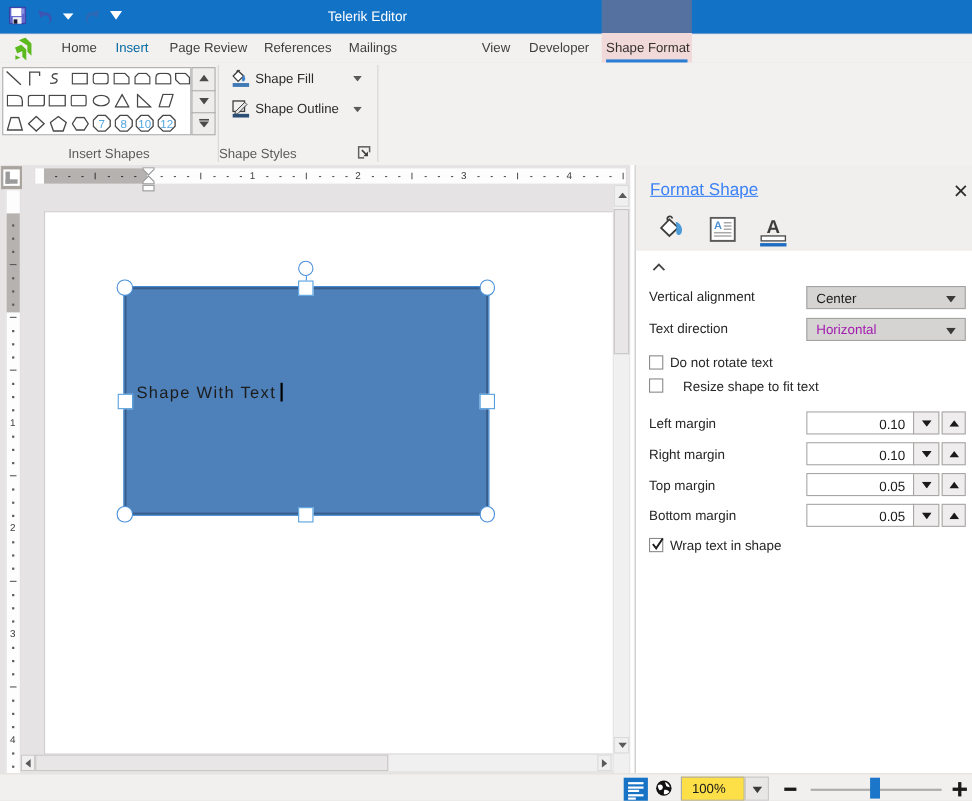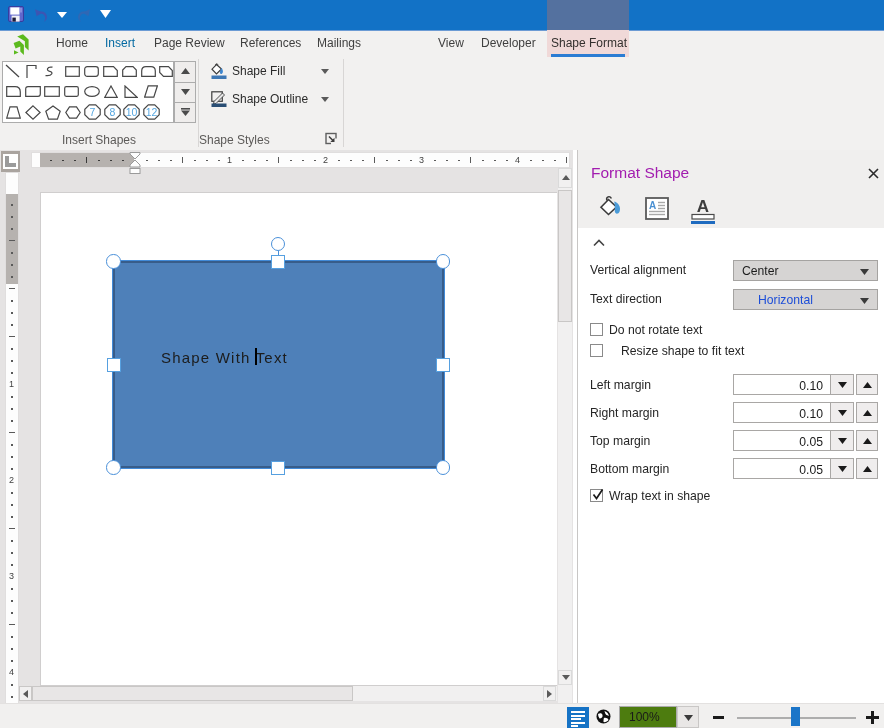--- a/index.html
+++ b/index.html
@@ -4,20 +4,21 @@
 *{margin:0;padding:0;box-sizing:border-box;}
 html,body{width:884px;height:728px;overflow:hidden;font-family:"Liberation Sans",sans-serif;}
 .abs{position:absolute;}
 body{position:relative;background:#E5E3E3;}
 .tick{position:absolute;background:#5a5a5a;}
 .rnum{position:absolute;font-size:9px;color:#3f3f3f;}
 svg{display:block;}
 </style></head><body>
 <div class="abs" style="left:0;top:0;width:884px;height:30px;background:#1272C6;">
   <div class="abs" style="left:547px;top:0;width:82px;height:30px;background:#54719F;"></div>
+  <div class="abs" style="left:234px;top:0;width:200px;height:30px;text-align:center;line-height:30px;color:#fff;font-size:12.5px;">Telerik Editor</div>
   <svg class="abs" style="left:8px;top:6px;" width="16" height="17" viewBox="0 0 16 17">
     <rect x="0.5" y="0.5" width="15" height="15" rx="1.5" fill="#6167CC" stroke="#383D9E"></rect>
     <rect x="2.3" y="1.4" width="9.2" height="7.2" fill="#ffffff"></rect>
     <rect x="11.8" y="2" width="2.2" height="4.5" fill="#8a8fdd"></rect>
     <rect x="3.6" y="9.6" width="8" height="6" fill="#f2f2f6"></rect>
     <rect x="4.4" y="11.6" width="3.4" height="4" fill="#1b1b3a"></rect>
   </svg>
   <svg class="abs" style="left:33px;top:7px;" width="16" height="15" viewBox="0 0 16 15">
     <path d="M2.0 2.2 L3.6 9.2 L9.6 5.4 Z" fill="#3D55B2"></path>
     <path d="M4.2 6.2 C8.2 2.8 13.2 4.6 13.9 9.2 C14.3 12.0 12.6 14.0 11.0 14.8 C12.3 12.8 12.6 10.6 11.5 8.8 C9.9 6.2 6.6 6.0 4.6 7.6 Z" fill="#3D55B2"></path>
@@ -270,21 +271,21 @@
 <div class="tick" style="left:11px;top:450px;width:1.5px;height:1.5px;"></div>
 <div class="tick" style="left:11px;top:462px;width:1.5px;height:1.5px;"></div>
 <div class="tick" style="left:9px;top:474px;width:6px;height:1px;"></div>
 <div class="tick" style="left:11px;top:486px;width:1.5px;height:1.5px;"></div>
 <div class="tick" style="left:11px;top:498px;width:1.5px;height:1.5px;"></div>
 <div class="tick" style="left:11px;top:510px;width:1.5px;height:1.5px;"></div>
 <div class="rnum" style="left:9px;top:517px;">4</div>
 <div class="tick" style="left:11px;top:534px;width:1.5px;height:1.5px;"></div>
 <div class="tick" style="left:11px;top:546px;width:1.5px;height:1.5px;"></div>
 <div class="abs" style="left:113px;top:111px;width:331px;height:207px;background:#4E80B9;border:2px solid #385D8A;outline:1px solid #418AD8;"></div>
-<div class="abs" style="left:124px;top:198.5px;font-size:15px;letter-spacing:1.2px;color:#1c1c1c;margin-left:37px;">Shape With Text</div>
+<div class="abs" style="left:124px;top:198.5px;font-size:15px;letter-spacing:1.2px;color:#1c1c1c;">Shape With Text</div>
 <div class="abs" style="left:255px;top:198px;width:1.5px;height:17px;background:#000;"></div>
 <div class="abs" style="left:277.5px;top:100.5px;width:1.5px;height:5px;background:#4A90D9;"></div>
 <div class="abs" style="left:270.75px;top:86.75px;width:14.5px;height:14.5px;border-radius:50%;background:#fff;border:1.5px solid #4A90D9;"></div>
 <div class="abs" style="left:106.25px;top:104.25px;width:14.5px;height:14.5px;border-radius:50%;background:#fff;border:1.5px solid #4A90D9;"></div>
 <div class="abs" style="left:435.75px;top:104.25px;width:14.5px;height:14.5px;border-radius:50%;background:#fff;border:1.5px solid #4A90D9;"></div>
 <div class="abs" style="left:106.25px;top:310.25px;width:14.5px;height:14.5px;border-radius:50%;background:#fff;border:1.5px solid #4A90D9;"></div>
 <div class="abs" style="left:435.75px;top:310.25px;width:14.5px;height:14.5px;border-radius:50%;background:#fff;border:1.5px solid #4A90D9;"></div>
 <div class="abs" style="left:271px;top:104.5px;width:14px;height:14px;background:#fff;border:1.5px solid #56A0E0;"></div>
 <div class="abs" style="left:271px;top:310.5px;width:14px;height:14px;background:#fff;border:1.5px solid #56A0E0;"></div>
 <div class="abs" style="left:106.5px;top:207.5px;width:14px;height:14px;background:#fff;border:1.5px solid #56A0E0;"></div>
@@ -306,21 +307,21 @@
     </svg>
 <div class="abs" style="left:32px;top:536px;width:321px;height:15px;background:#E8E6E6;border:1px solid #C9C7C6;"></div>
 <div class="abs" style="left:543px;top:536px;width:13px;height:15px;background:#F1F0F0;border:1px solid #DADADA;"></div>
 <svg class="abs" style="left:547px;top:540px;" width="5" height="8" viewBox="0 0 5 8">
       <path d="M0 0 L5 4 L0 8 Z" fill="#5a5a5a"></path>
     </svg>
 <div class="abs" style="left:573px;top:0;width:4px;height:553px;background:#fff;"></div>
 </div>
 <div class="abs" style="left:577px;top:150px;width:307px;height:553px;background:#fff;border-left:1px solid #C8C6C5;">
  <div class="abs" style="left:0;top:0;width:307px;height:78px;background:#F0EFEE;"></div>
- <div class="abs" style="left:13px;top:14px;font-size:15.5px;color:#a21caf;">Format Shape</div>
+ <div class="abs" style="left:13px;top:14px;font-size:15.5px;color:#3b82f6;text-decoration:underline;">Format Shape</div>
  <svg class="abs" style="left:290px;top:18px;" width="11" height="11" viewBox="0 0 11 11">
       <path d="M1 1 L10 10 M10 1 L1 10" stroke="#2b2b2b" stroke-width="1.6"></path>
     </svg>
  <svg class="abs" style="left:20px;top:44px;" width="28" height="27" viewBox="0 0 28 27">
    <path d="M10.5 5.5 L18.5 13 L10.5 20.5 L3 13.2 Z" fill="#fff" stroke="#3b3b3b" stroke-width="1.6"></path>
    <path d="M9 6.5 C7.5 3 12 1 13.3 4.6" fill="none" stroke="#3b3b3b" stroke-width="1.5"></path>
    <path d="M16.2 7.5 C20.5 8.5 23.2 13.5 21.6 17.5 C20.2 20.9 16.4 20.2 16.8 16.2 C17.1 13.2 16.9 10.3 16.2 7.5 Z" fill="#4A9BD8"></path>
  </svg>
  <svg class="abs" style="left:67px;top:47px;" width="24" height="23" viewBox="0 0 24 23">
    <rect x="1" y="1" width="22" height="21" fill="#fff" stroke="#5a5a5a" stroke-width="1.8"></rect>
@@ -343,21 +344,21 @@
     </svg>
  <div class="abs" style="left:12px;top:113px;font-size:12.2px;color:#262626;">Vertical alignment</div>
  <div class="abs" style="left:155px;top:110px;width:145px;height:21px;background:#D6D4D3;border:1px solid #A5A3A1;">
       <div class="abs" style="left:8px;top:3px;font-size:12.2px;color:#1c1c1c;">Center</div>
       <svg class="abs" style="left:126px;top:8px;" width="9" height="6" viewBox="0 0 9 6">
         <path d="M0 0 H9 L4.5 6 Z" fill="#3a3a3a"></path>
       </svg>
     </div>
  <div class="abs" style="left:12px;top:142px;font-size:12.2px;color:#262626;">Text direction</div>
  <div class="abs" style="left:155px;top:139px;width:145px;height:21px;background:#D6D4D3;border:1px solid #A5A3A1;">
-      <div class="abs" style="left:24px;top:3px;font-size:12.2px;color:#1d4ed8;">Horizontal</div>
+      <div class="abs" style="left:8px;top:3px;font-size:12.2px;color:#a21caf;">Horizontal</div>
       <svg class="abs" style="left:126px;top:8px;" width="9" height="6" viewBox="0 0 9 6">
         <path d="M0 0 H9 L4.5 6 Z" fill="#3a3a3a"></path>
       </svg>
     </div>
  <div class="abs" style="left:12px;top:173px;width:13px;height:13px;background:#fff;border:1px solid #8a8a8a;"></div>
  <div class="abs" style="left:31px;top:173px;font-size:12.2px;color:#262626;">Do not rotate text</div>
  <div class="abs" style="left:12px;top:194px;width:13px;height:13px;background:#fff;border:1px solid #8a8a8a;"></div>
  <div class="abs" style="left:43px;top:194px;font-size:12.2px;color:#262626;">Resize shape to fit text</div>
  <div class="abs" style="left:12px;top:228px;font-size:12.2px;color:#262626;">Left margin</div>
  <div class="abs" style="left:155px;top:224px;width:98px;height:21px;background:#fff;border:1px solid #A9A7A5;">
@@ -429,21 +430,21 @@
    <div class="abs" style="left:4px;top:11px;width:10px;height:2px;background:#fff;"></div>
    <div class="abs" style="left:4px;top:14.5px;width:14px;height:2px;background:#fff;"></div>
    <div class="abs" style="left:4px;top:18px;width:7px;height:2px;background:#fff;"></div>
  </div>
  <svg class="abs" style="left:596px;top:5px;" width="15" height="15" viewBox="0 0 15 15">
    <circle cx="7.5" cy="7.5" r="7" fill="#111"></circle>
    <path d="M2 5 C4 3.5 6 4 6.5 6 C7 8 5.5 9.5 3.5 9.5 C2.5 8 2 6.5 2 5 Z" fill="#fff"></path>
    <path d="M8.5 2 C10.5 2.5 12.5 4.5 13 7 C12 6 10 6.5 9.5 5 C9 3.8 8.8 3 8.5 2 Z" fill="#fff"></path>
    <path d="M8 9 C10 8.5 12 9.5 12.5 11 C11 12.8 9 13.5 7.5 13 C7.5 11.5 7.5 10 8 9 Z" fill="#fff"></path>
  </svg>
- <div class="abs" style="left:619px;top:2px;width:58px;height:22px;background:#4d7c0f;border:1px solid #ABABAB;line-height:20px;padding-left:9px;font-size:12px;color:#1a1a1a;">100%</div>
+ <div class="abs" style="left:619px;top:2px;width:58px;height:22px;background:#fde047;border:1px solid #ABABAB;line-height:20px;padding-left:9px;font-size:12px;color:#1a1a1a;">100%</div>
  <div class="abs" style="left:677px;top:2px;width:22px;height:22px;background:#E9E7E6;border:1px solid #C9C7C6;">
    <svg class="abs" style="left:6px;top:8px;" width="9" height="6" viewBox="0 0 9 6">
         <path d="M0 0 H9 L4.5 6 Z" fill="#3a3a3a"></path>
       </svg>
  </div>
  <div class="abs" style="left:713px;top:12px;width:11px;height:3px;background:#1a1a1a;"></div>
  <div class="abs" style="left:737px;top:12.5px;width:119px;height:2px;background:#ADADAD;"></div>
  <div class="abs" style="left:791px;top:3px;width:9px;height:19px;background:#1B75C8;"></div>
  <div class="abs" style="left:866px;top:12px;width:13px;height:3px;background:#1a1a1a;"></div>
  <div class="abs" style="left:871px;top:7px;width:3px;height:13px;background:#1a1a1a;"></div>

